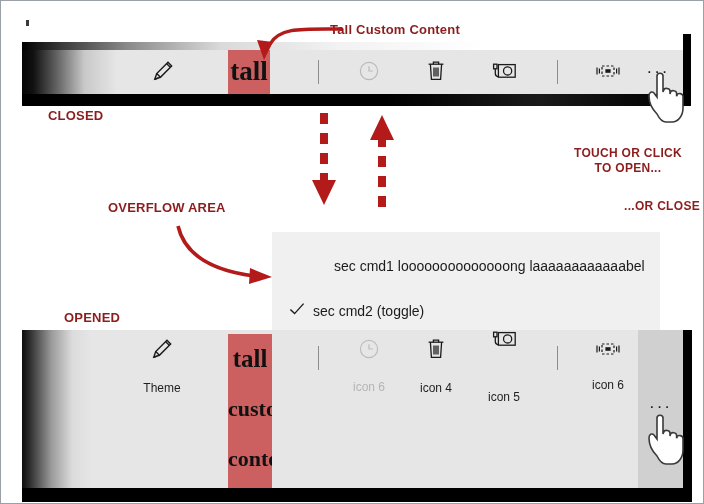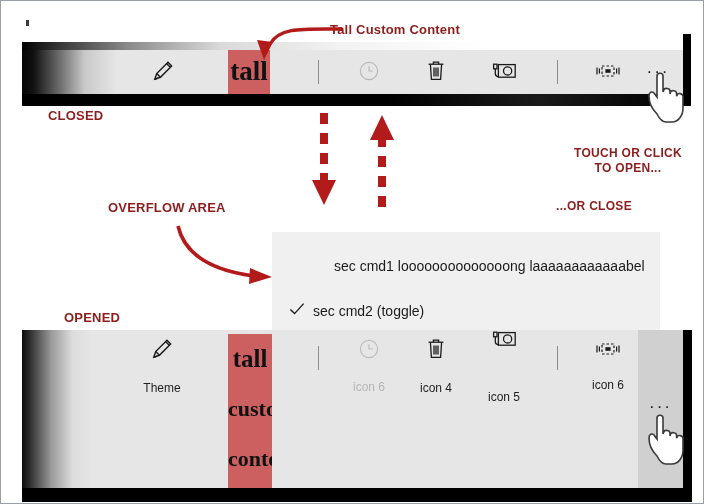--- a/index.html
+++ b/index.html
@@ -209,21 +209,21 @@
   <svg style="position:absolute;left:224px;top:18px;width:120px;height:44px;">
     <path d="M118 11 C78 11 56 9 46 26" fill="none" stroke="#b31b1b" stroke-width="3.4"></path>
     <polygon points="40,42 33,22 49,24" fill="#b31b1b"></polygon>
   </svg>
 
   <div class="anno md" style="left:48px;top:108px;">CLOSED</div>
 
   <div class="anno sm" style="left:556px;top:146px;width:144px;text-align:center;">TOUCH OR CLICK
 TO OPEN...</div>
 
-  <div class="anno sm" style="left:556px;top:199px;width:144px;">...OR CLOSE</div>
+  <div class="anno sm" style="left:556px;top:199px;width:144px;text-align:right;">...OR CLOSE</div>
 
   <svg style="position:absolute;left:310px;top:110px;width:36px;height:100px;">
     <line x1="14" y1="3" x2="14" y2="72" stroke="#b31b1b" stroke-width="8" stroke-dasharray="11 9"></line>
     <polygon points="2,70 26,70 14,95" fill="#b31b1b"></polygon>
   </svg>
 
   <svg style="position:absolute;left:368px;top:110px;width:36px;height:100px;">
     <line x1="14" y1="26" x2="14" y2="97" stroke="#b31b1b" stroke-width="8" stroke-dasharray="11 9"></line>
     <polygon points="2,30 26,30 14,5" fill="#b31b1b"></polygon>
   </svg>

